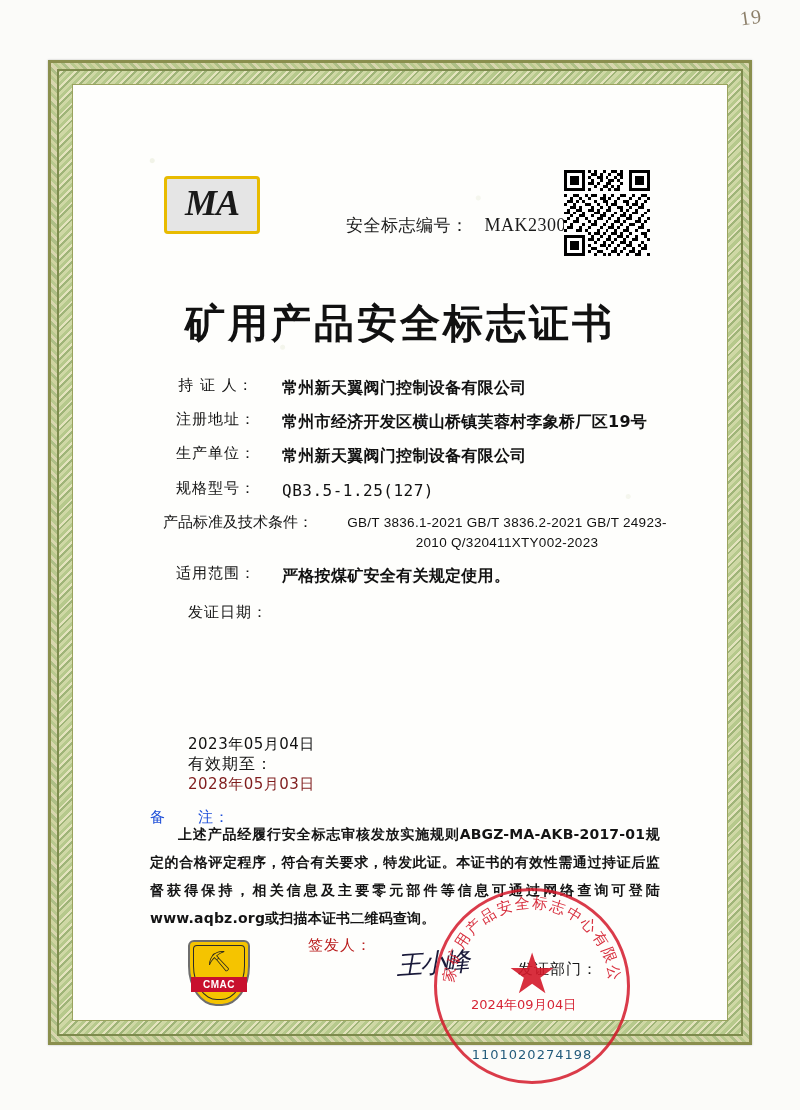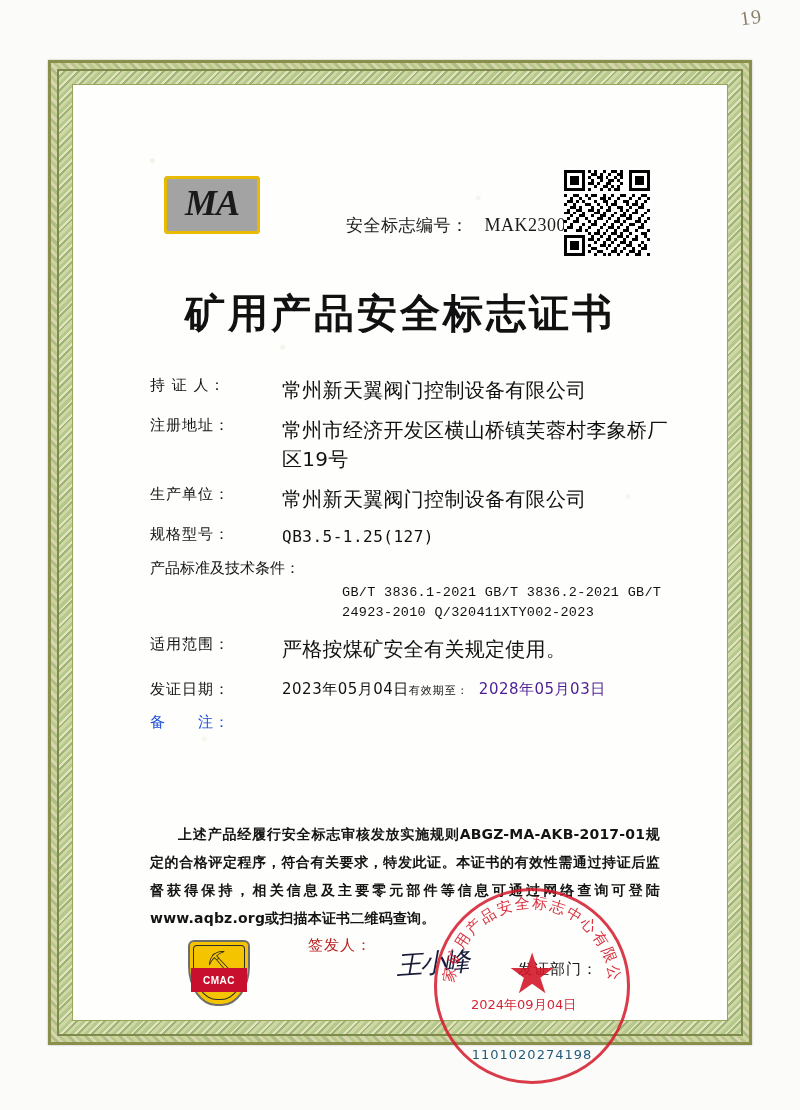--- a/index.html
+++ b/index.html
@@ -83,21 +83,21 @@
     left: 40px; top: 38px; right: 40px; bottom: 38px;
   }
 
   
   .ma-logo {
     position: absolute;
     left: 76px;
     top: 78px;
     width: 96px;
     height: 58px;
-    background: #a3a3a3;
+    background: #e5e5e5;
     border-radius: 4px;
     box-shadow: inset 0 0 0 3px #e8bb00;
   }
   .ma-logo .ma-text {
     position: absolute;
     left: 0; right: 0; top: 6px;
     text-align: center;
     font-family: "Liberation Serif", serif;
     font-weight: bold;
     font-style: italic;
@@ -124,109 +124,110 @@
     right: 62px;
     top: 72px;
     width: 86px;
     height: 86px;
     background: #fff;
   }
 
   .title {
     position: absolute;
     left: 0; right: 0;
-    top: 188px;
+    top: 198px;
     text-align: center;
     font-family: "DejaVu Sans", sans-serif;
     font-weight: bold;
     font-size: 40px;
     color: #111;
     letter-spacing: 3px;
   }
 
   
   .fields {
     position: absolute;
     left: 62px;
     right: 40px;
     top: 278px;
   }
   .row {
     display: flex;
     align-items: flex-start;
     margin-bottom: 11px;
     min-height: 22px;
+    text-align: center;
   }
   .row .k {
     width: 132px;
     flex: 0 0 132px;
     font-family: "DejaVu Sans", sans-serif;
     font-size: 15px;
     color: #141414;
     letter-spacing: 1px;
   }
   .row .k.wide {
     width: 176px;
     flex: 0 0 176px;
     letter-spacing: 0;
   }
   .row .v {
     font-family: "DejaVu Sans", sans-serif;
-    font-weight: normal;
-    font-size: 20px;
+    font-weight: bold;
+    font-size: 16px;
     color: #111;
     letter-spacing: 0.3px;
     line-height: 1.45;
   }
   .row .v.model {
     font-family: "DejaVu Sans Mono", monospace;
     font-weight: normal;
     font-size: 16px;
     letter-spacing: 0.5px;
   }
   .row .v.std {
-    font-family: Liberation Mono, monospace;
+    font-family: Liberation Sans, sans-serif;
     font-weight: normal;
     font-size: 13.5px;
     line-height: 1.5;
     padding-left: 16px;
-    margin-top: 24px;
   }
 
   .date-row {
     display: flex;
     align-items: baseline;
     margin-top: 16px;
     margin-bottom: 12px;
+    flex-direction: column;
   }
   .date-row .k {
     width: 132px;
     flex: 0 0 132px;
     font-family: "DejaVu Sans", sans-serif;
     font-size: 15px;
     color: #141414;
     letter-spacing: 1px;
   }
   .date-row .v {
     font-family: "DejaVu Sans", sans-serif;
     font-size: 15px;
     color: #111;
     letter-spacing: 0.5px;
   }
   .date-row .k2 {
     font-family: "DejaVu Sans", sans-serif;
-    font-size: 11px;
+    font-size: 16px;
     color: #141414;
     letter-spacing: 1px;
   }
   .date-row .v2 {
-    margin-left: 10px;
+    margin-left: 38px;
     font-family: "DejaVu Sans", sans-serif;
     font-size: 15px;
-    color: #4c1d95;
+    color: #7f1d1d;
     letter-spacing: 0.5px;
   }
 
   .remark-row {
     display: flex;
     margin-top: 14px;
   }
   .remark-row .k {
     width: 132px;
     flex: 0 0 132px;
@@ -279,21 +280,21 @@
     color: #1f1f1f;
     font-size: 20px;
     font-family: "DejaVu Sans", sans-serif;
     text-align: center;
     line-height: 22px;
   }
   .cmac .band {
     position: absolute;
     left: 3px; right: 3px;
     bottom: 14px;
-    height: 24px;
+    height: 15px;
     background: #c8102e;
     display: flex;
     align-items: center;
     justify-content: center;
     font-family: "Liberation Sans", sans-serif;
     font-weight: bold;
     font-size: 10px;
     color: #fff;
     letter-spacing: 0.5px;
   }

